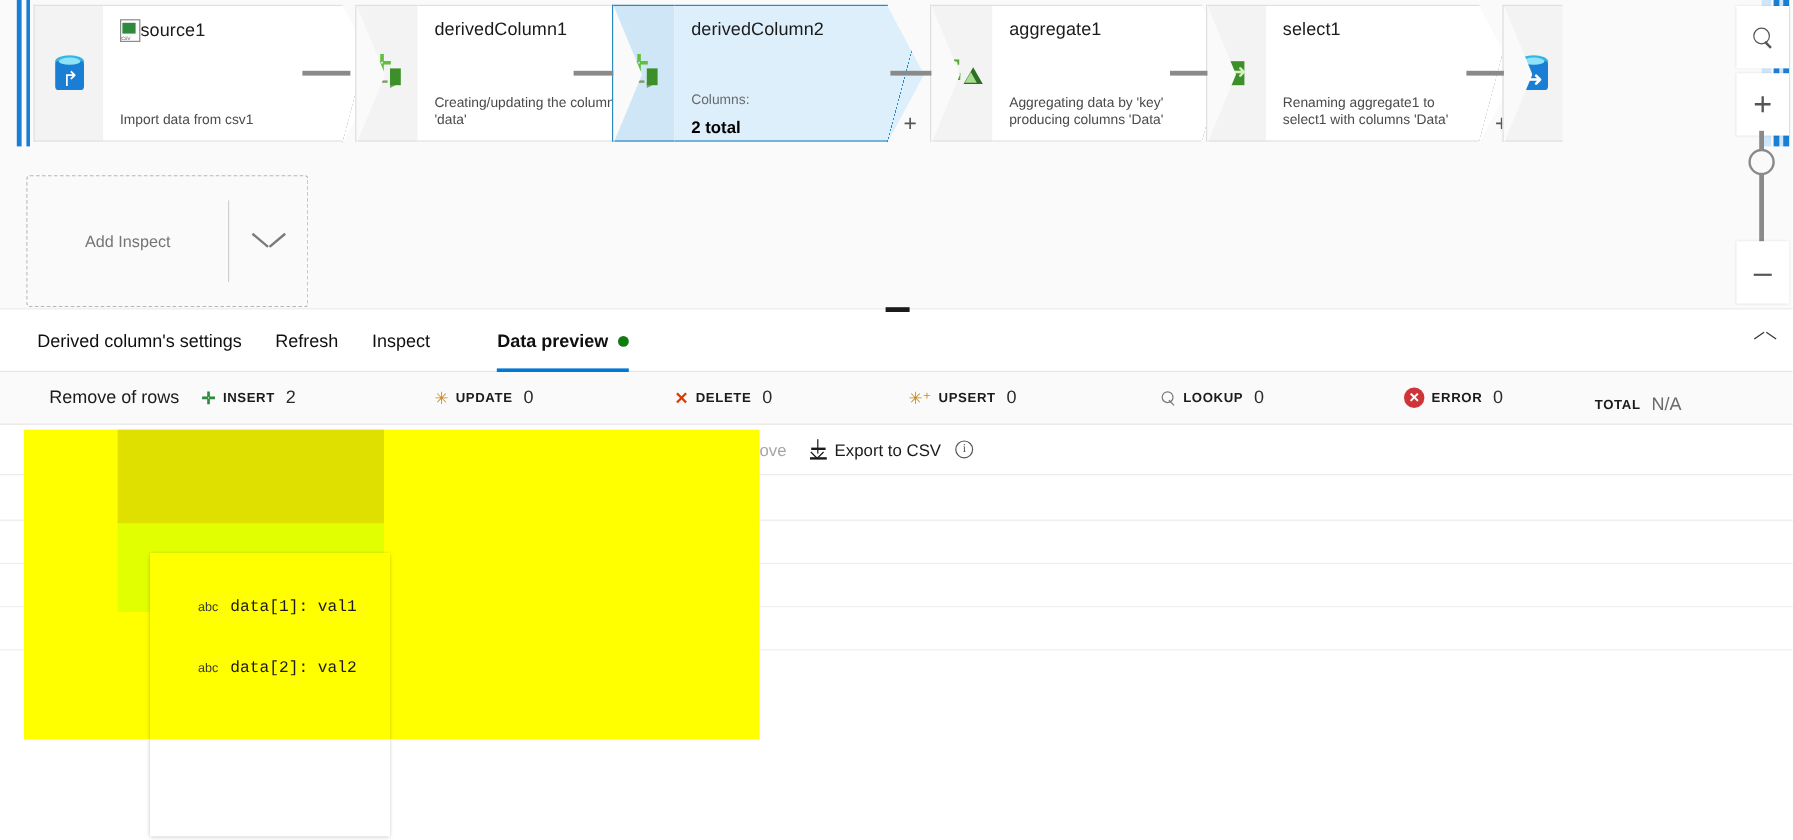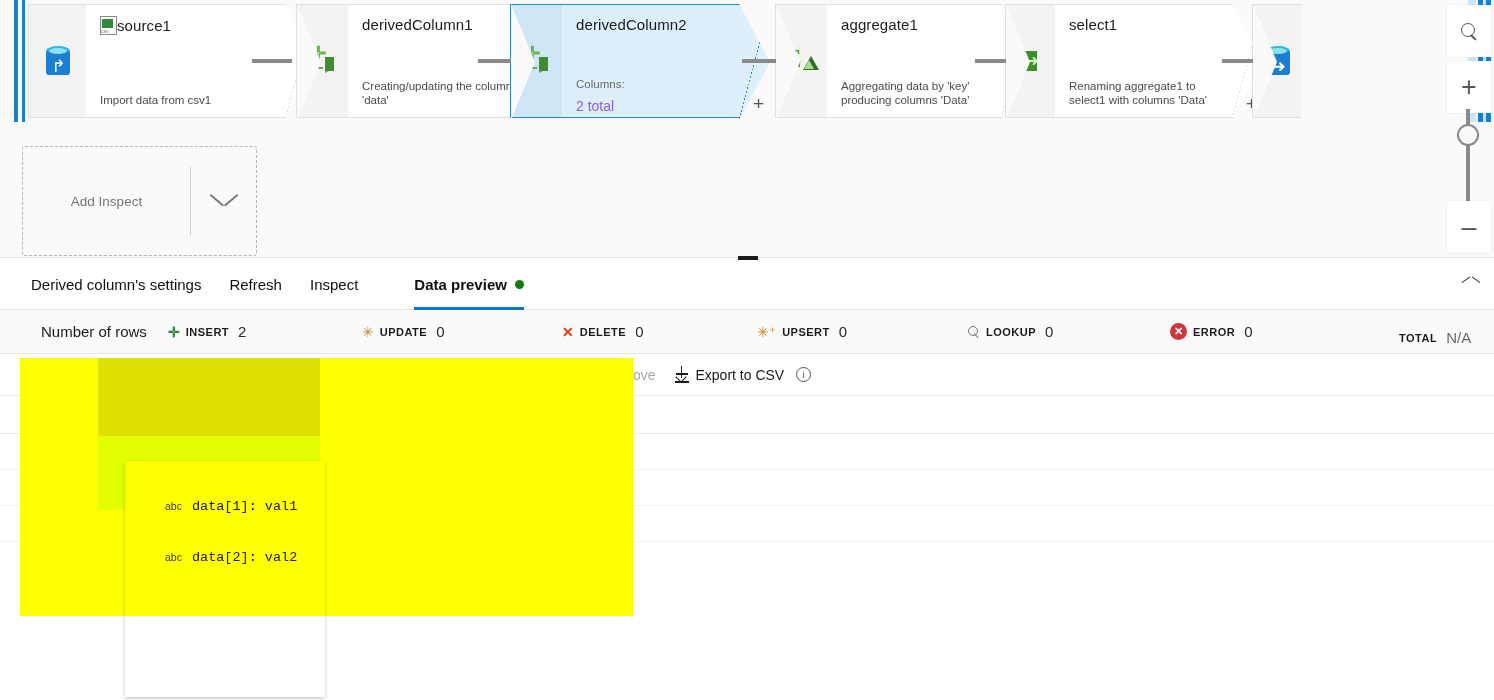--- a/index.html
+++ b/index.html
@@ -50,21 +50,21 @@
     display: flex; flex-direction: column; justify-content: space-between;
   }
   .node-title {
     font-size: 15px; color: #1b1b1b; letter-spacing: .1px;
     display: flex; align-items: center; gap: 0;
   }
   .node-sub {
     font-size: 11.5px; color: #4a4a4a; line-height: 14px;
   }
   .node-sub .dim { color: #6a6a6a; margin-top: 44px; }
-  .node-sub .strong { color: #8b5cf6; font-size: 14px; font-weight: 400; margin-top: 8px; }
+  .node-sub .strong { color: #000000; font-size: 14px; font-weight: 700; margin-top: 8px; }
   .node-writeorder { font-size:11.5px; color:#6a6a6a; margin-top:-3px;}
   
   .chev-right {
     position: absolute; right: -30px; top: -1px;
     width: 31px; height: 116px;
     background: #ffffff;
     clip-path: polygon(0 0, 0 116px, 31px 58px);
     border: none;
   }
   .chev-right::before {
@@ -466,21 +466,21 @@
         <span>Inspect</span>
       </div>
       <div class="tab active">
         <span>Data preview</span>
         <span class="greendot"></span>
       </div>
       <div class="collapse-chevron"></div>
     </div>
 
     <div class="statsrow">
-      <div class="rowlabel">Number of rows</div>
+      <div class="rowlabel">Remove of rows</div>
       <div class="stat" style="left:168px;">
         <span class="ic-insert">✛</span>
         <span class="lbl">INSERT</span>
         <span class="val">2</span>
       </div>
       <div class="stat" style="left:362px;">
         <span class="ic-update">✳</span>
         <span class="lbl">UPDATE</span>
         <span class="val">0</span>
       </div>
@@ -497,21 +497,21 @@
       <div class="stat" style="left:968px;">
         <span class="ic-lookup"></span>
         <span class="lbl">LOOKUP</span>
         <span class="val">0</span>
       </div>
       <div class="stat" style="left:1170px;">
         <span class="ic-error">✕</span>
         <span class="lbl">ERROR</span>
         <span class="val">0</span>
       </div>
-      <div class="stat" style="left:1399px;margin-top:12px;">
+      <div class="stat" style="left:1329px;margin-top:12px;">
         <span class="lbl">TOTAL</span>
         <span class="val" style="color:#6a6a6a;">N/A</span>
       </div>
     </div>
 
     <div class="toolbar">
       <div class="tb-item" style="margin-right:0;">
         <span class="ic-refresh"></span>
         <span>Refresh</span>
       </div>

